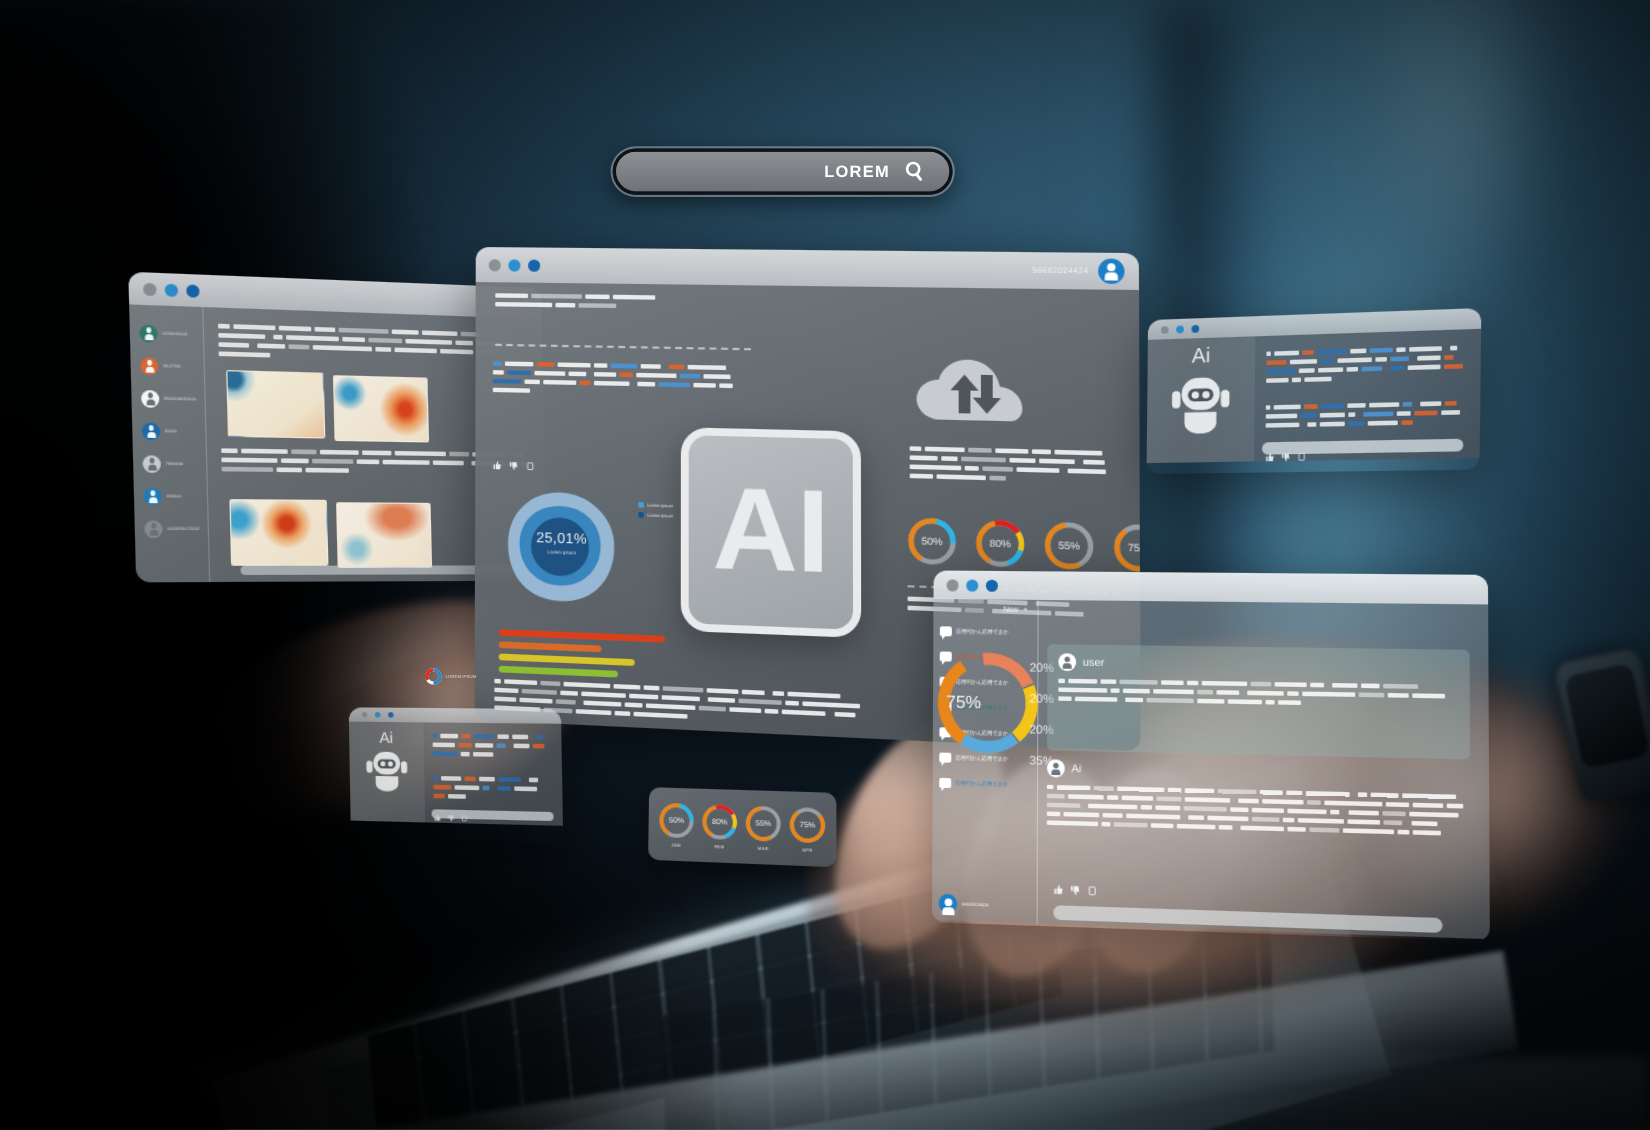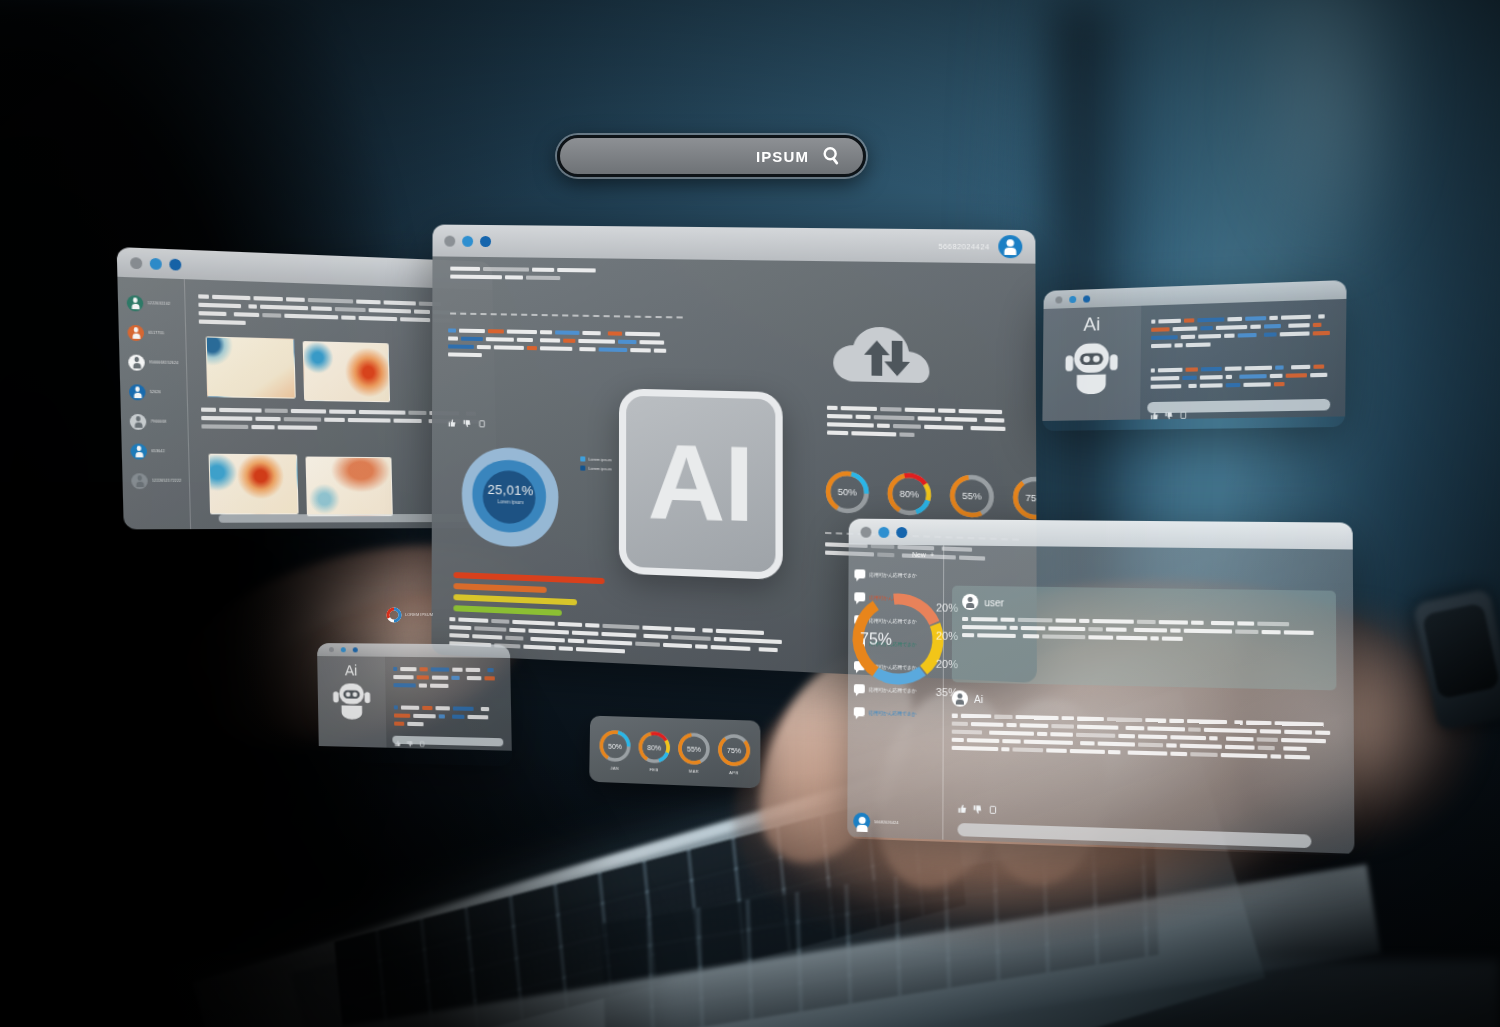--- a/index.html
+++ b/index.html
@@ -248,21 +248,21 @@
   <div class="finger f3"></div>
   <div class="wrist"></div>
   <div class="watch"></div>
   <div class="watchface"></div>
   <div class="darkleft"></div>
   <div class="darkbottomleft"></div>
   <div class="vign"></div>
 </div>
 
 <div id="searchbar">
-  <span class="lbl">IPSUM</span>
+  <span class="lbl">LOREM</span>
   <svg width="22" height="22" viewBox="0 0 24 24">
     <circle cx="10" cy="9.5" r="6" fill="none" stroke="#fff" stroke-width="2.6"></circle>
     <rect x="13.6" y="13.4" width="3" height="8.6" rx="1.4" fill="#fff" transform="rotate(-38 15 17)"></rect>
   </svg>
 </div>
 
 <div class="win" id="winReports">
   <div class="bar">
     <span class="dot d1"></span>
     <span class="dot d2"></span>

